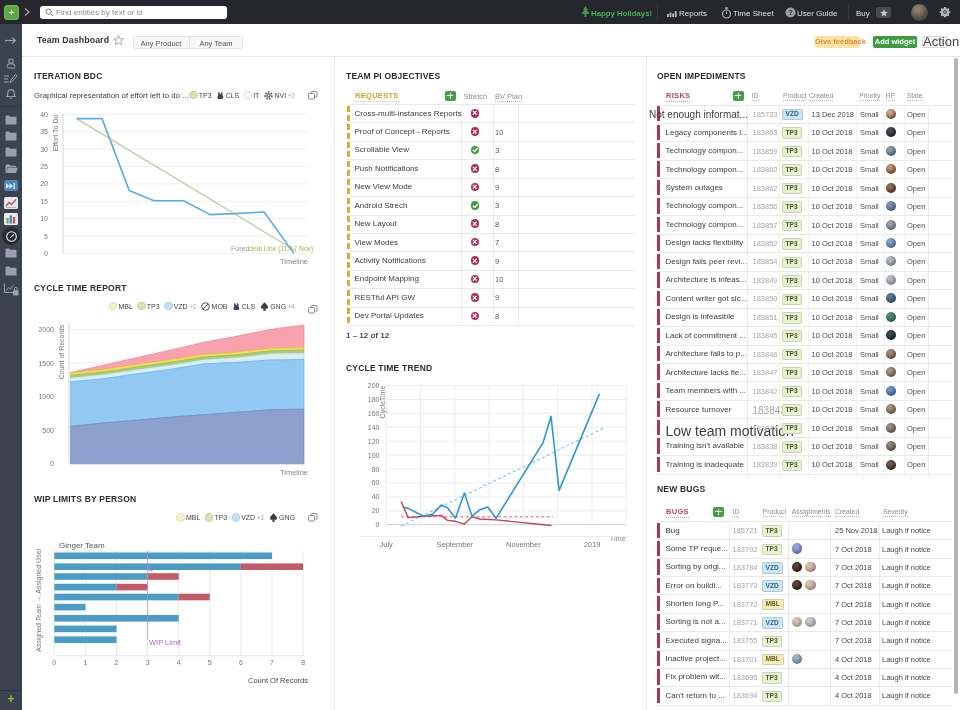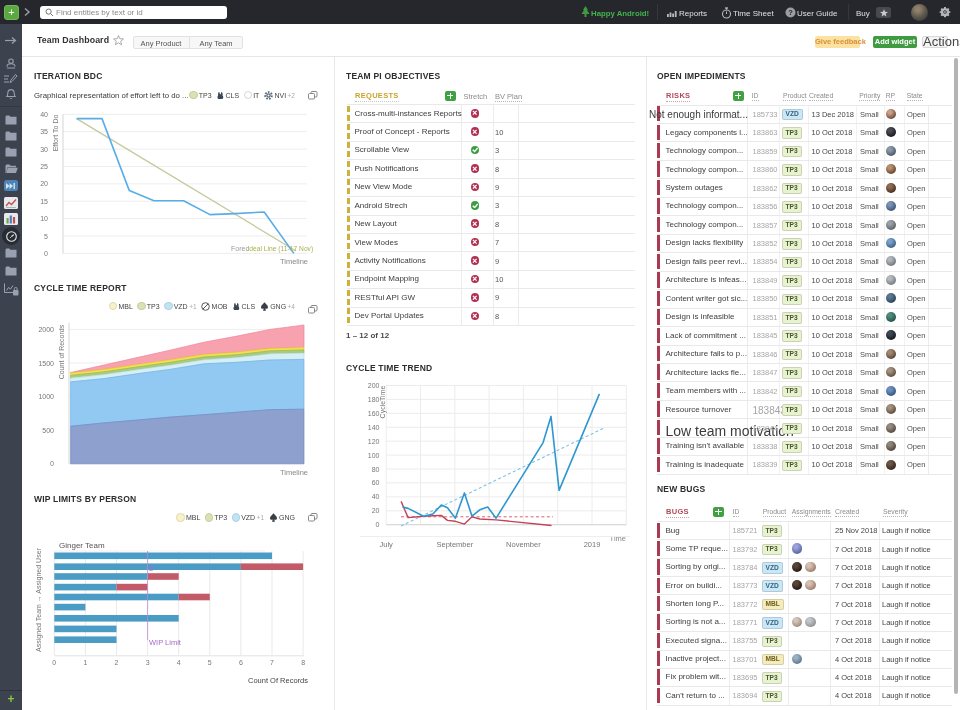--- a/index.html
+++ b/index.html
@@ -31,21 +31,21 @@
   </svg>
 <div class="abs" style="left:40px;top:5.5px;width:187px;height:13.5px;background:#fff;border-radius:3px;"></div>
 <svg class="abs" style="left:45px;top:8px;" width="9" height="9" viewBox="0 0 9 9">
     <circle cx="3.6" cy="3.6" r="2.6" stroke="#777" fill="none" stroke-width="1"></circle>
     <line x1="5.6" y1="5.6" x2="8" y2="8" stroke="#777" stroke-width="1"></line>
   </svg>
 <div class="abs" style="left:56px;top:8px;font-size:8px;color:#8b8b8b;">Find entities by text or id</div>
 <svg class="abs" style="left:581px;top:6px;" width="9" height="12" viewBox="0 0 9 12">
     <path d="M4.5 0 L7 4 L6 4 L8.5 8 L5.5 8 L5.5 11 L3.5 11 L3.5 8 L0.5 8 L3 4 L2 4 Z" fill="#3f9a3f"></path>
   </svg>
-<div class="abs" style="left:591px;top:8.5px;font-size:7.8px;color:#43b24c;font-weight:bold;">Happy Android!</div>
+<div class="abs" style="left:591px;top:8.5px;font-size:7.8px;color:#43b24c;font-weight:bold;">Happy Holidays!</div>
 <div class="abs" style="left:657px;top:4px;width:1px;height:16px;background:#34373d;"></div>
 <svg class="abs" style="left:667px;top:8.5px;" width="10" height="8" viewBox="0 0 10 8">
     <rect x="0" y="5" width="1.8" height="3" fill="#b8bac0"></rect>
     <rect x="2.6" y="3.5" width="1.8" height="4.5" fill="#b8bac0"></rect>
     <rect x="5.2" y="4.5" width="1.8" height="3.5" fill="#b8bac0"></rect>
     <rect x="7.8" y="2" width="1.8" height="6" fill="#b8bac0"></rect>
   </svg>
 <div class="abs" style="left:679px;top:8.5px;font-size:8px;color:#dfe0e3;">Reports</div>
 <svg class="abs" style="left:721px;top:6.5px;" width="11" height="12" viewBox="0 0 11 12">
     <circle cx="5.5" cy="7" r="4" stroke="#b8bac0" fill="none" stroke-width="1.1"></circle>

